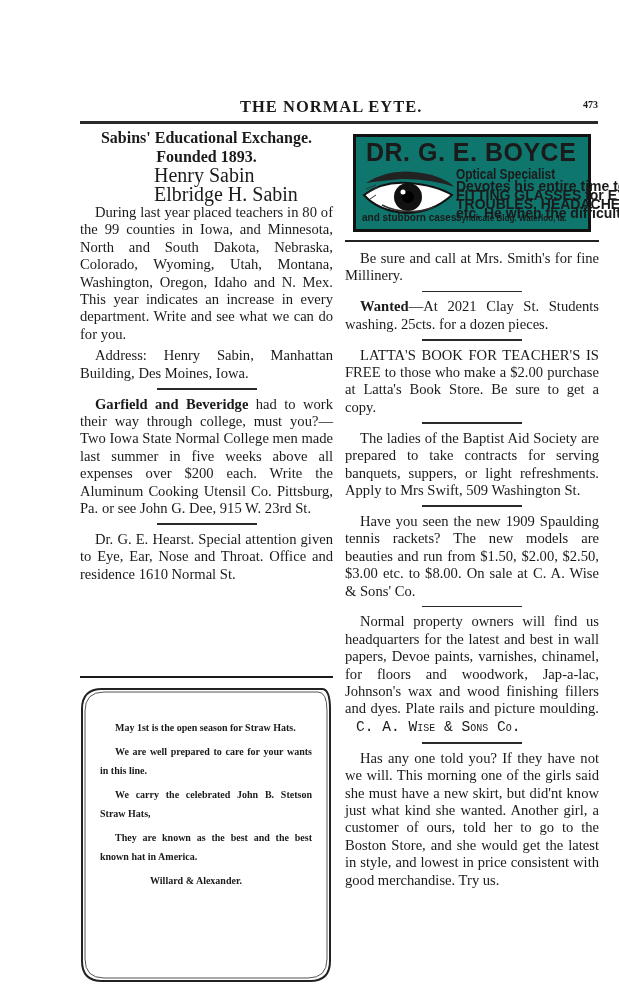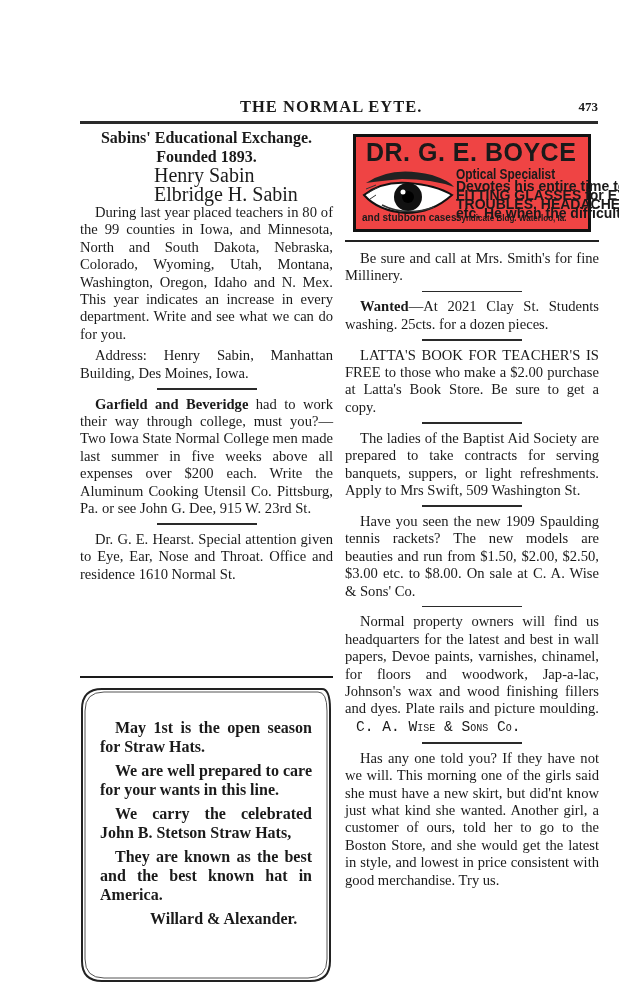--- a/index.html
+++ b/index.html
@@ -4,40 +4,40 @@
 <style>
   html, body { margin: 0; padding: 0; background: #ffffff; }
   body { width: 619px; height: 1008px; position: relative; overflow: hidden;
          font-family: "DejaVu Serif", "Liberation Serif", serif; color: #1a1a1a; }
   .page { position: absolute; left: 0; top: 0; width: 619px; height: 1008px; }
 
   .running-head { position: absolute; top: 97px; left: 78px; width: 520px; height: 20px; }
   .running-title { position: absolute; left: 162px; top: 0; font-family: "Liberation Serif", serif;
                    font-weight: bold; font-size: 16.5px; letter-spacing: 1px; }
   .page-number { position: absolute; right: 0; top: 2px; font-family: "Liberation Serif", serif;
-                 font-weight: bold; font-size: 13px; }
+                 font-weight: bold; font-size: 10px; }
   .head-rule { position: absolute; top: 121px; left: 80px; width: 518px; height: 3px;
                background: #2a2a2a; }
 
   .col { position: absolute; top: 128px; width: 253px;
          font-family: "Liberation Serif", serif; font-size: 14.6px; line-height: 17.4px; }
   .col-left { left: 80px; }
   .col-right { left: 345px; width: 254px; }
 
   p { margin: 0; text-align: justify; text-indent: 15px; }
   .center { text-align: center; text-indent: 0; }
   .bold { font-weight: bold; }
   .title-line { font-weight: bold; font-size: 16px; line-height: 19px; text-indent: 0; }
   .name-line { text-indent: 0; padding-left: 74px; font-size: 20px; line-height: 19px; }
   .short-rule { width: 100px; height: 1.5px; background: #2a2a2a; margin: 6px auto 6px auto; }
   .gap { height: 4px; }
 
   
   .boyce-ad { position: relative; width: 232px; height: 92px; margin: 6px auto 0 auto;
-              border: 3px solid #111; background: #ef4444; }
+              border: 3px solid #111; background: #0f766e; }
   .boyce-name { position: absolute; top: 2px; left: 10px; right: 4px;
                 font-family: "Liberation Sans", sans-serif; font-weight: bold; font-size: 25px;
                 letter-spacing: 0.5px; line-height: 26px; transform: scaleY(1.05); }
   .boyce-sub { position: absolute; top: 29px; left: 100px; font-family: "Liberation Sans", sans-serif;
                font-weight: bold; font-size: 14.5px; line-height: 16px; transform: scaleX(0.82);
                transform-origin: left; white-space: nowrap; }
   .boyce-body { position: absolute; top: 45px; left: 100px; width: 130px;
                 font-family: "Liberation Sans", sans-serif; font-weight: bold; font-size: 14px;
                 line-height: 9px; white-space: nowrap; }
   .boyce-foot-left { position: absolute; bottom: 3px; left: 6px; font-family: "Liberation Sans", sans-serif;
@@ -45,21 +45,21 @@
   .boyce-foot-right { position: absolute; bottom: 3px; left: 100px; font-family: "Liberation Sans", sans-serif;
                       font-weight: bold; font-size: 9.5px; white-space: nowrap; transform: scaleX(0.85);
                       transform-origin: left; }
   .eye-icon { position: absolute; left: 6px; top: 28px; width: 94px; height: 52px; }
   .boyce-rule { width: 254px; height: 2px; background: #222; margin: 8px 0 8px 0; }
 
   
   .hat-box { position: absolute; left: 80px; top: 685px; width: 252px; height: 300px; }
   .hat-box svg.frame { position: absolute; left: 0; top: 0; }
   .hat-text { position: absolute; left: 20px; top: 33px; width: 212px;
-              font-family: "Liberation Serif", serif; font-weight: bold; font-size: 16px; line-height: 19px; }
+              font-family: "Liberation Serif", serif; font-weight: bold; font-size: 10px; line-height: 19px; }
   .hat-text p { margin-bottom: 5px; }
   .signature { text-indent: 0; padding-left: 50px; }
 </style>
 </head>
 <body>
 
 <div class="page">
 
   <div class="running-head">
     <span class="running-title">THE NORMAL EYTE.</span>

